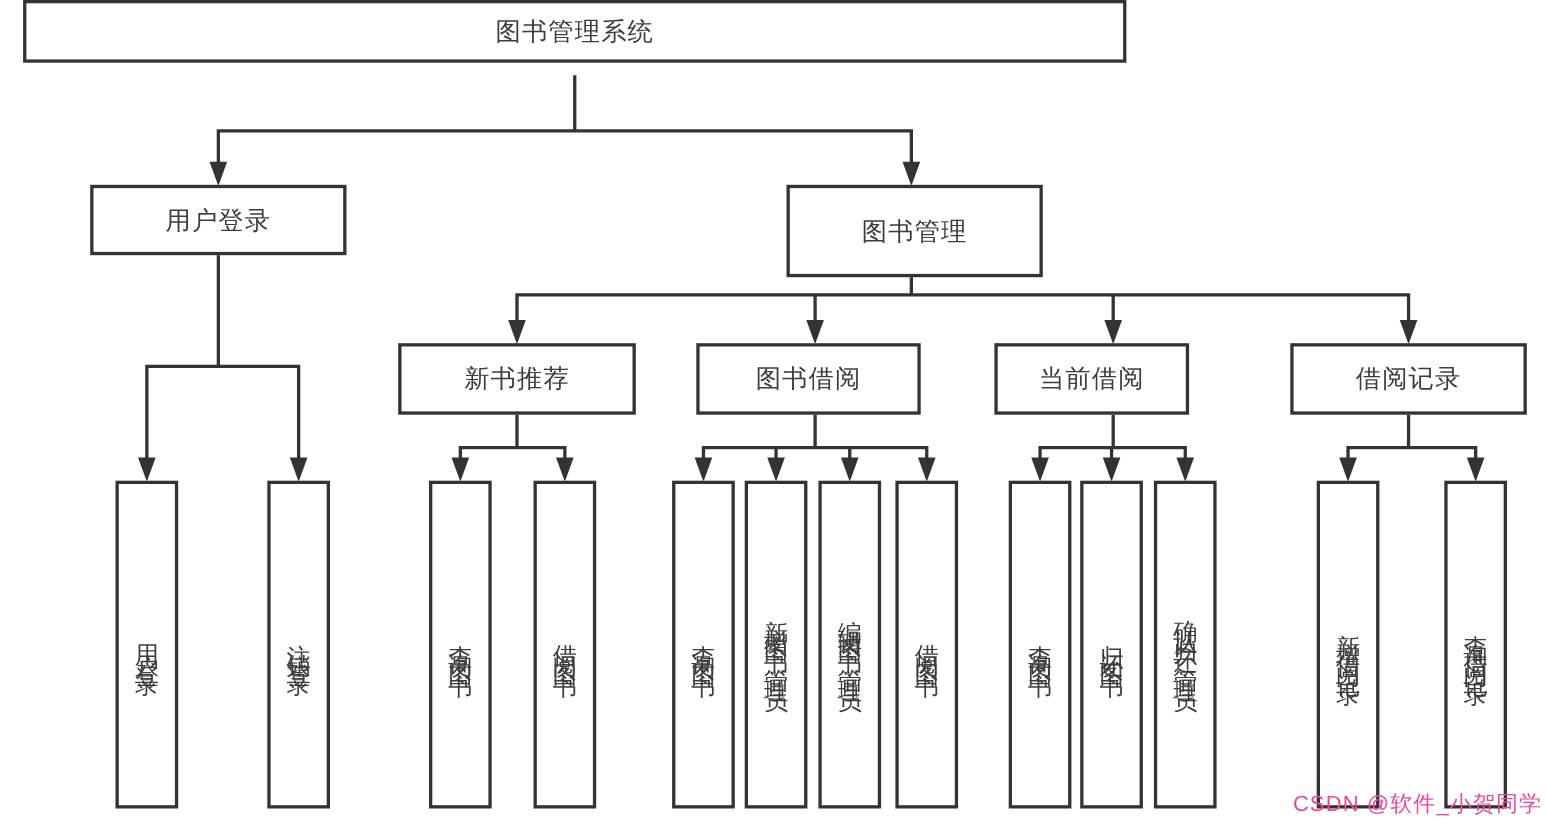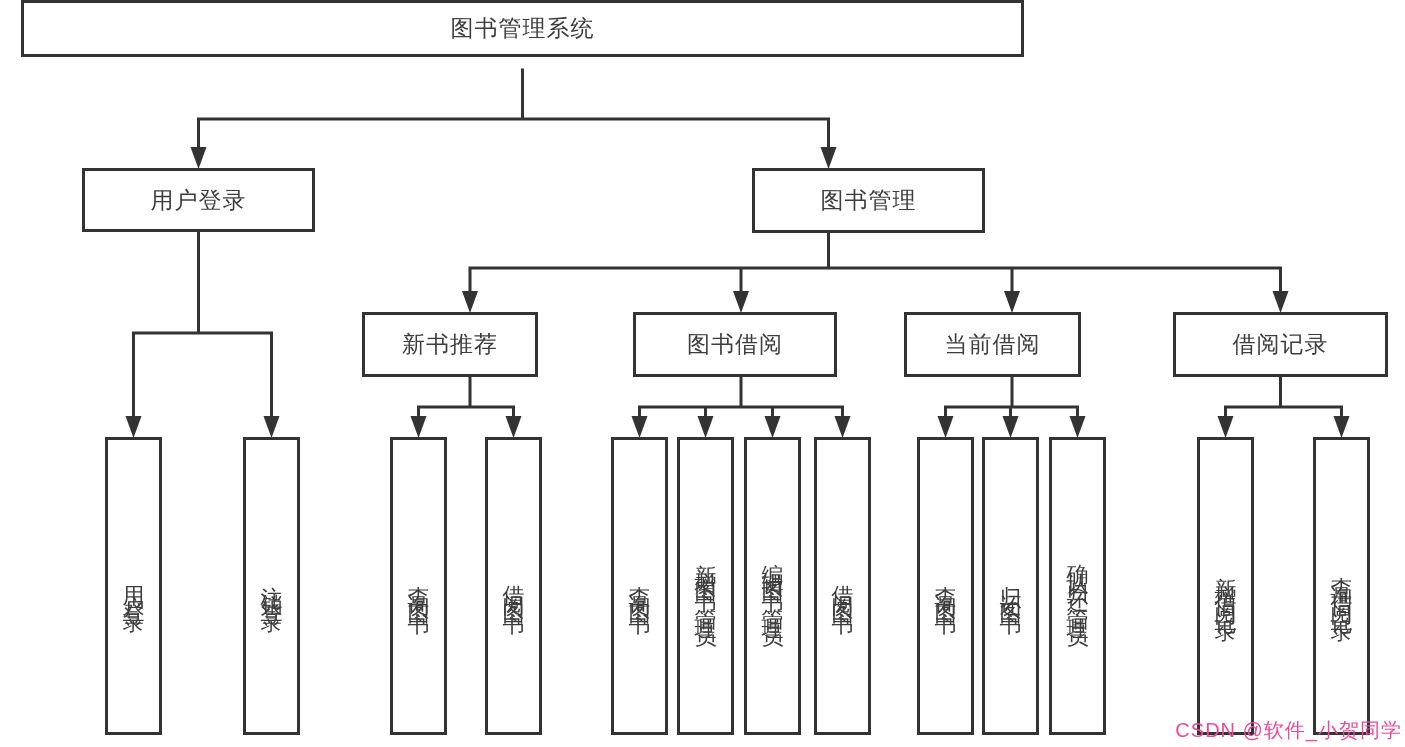--- a/index.html
+++ b/index.html
@@ -77,24 +77,24 @@
       <polygon points="1217.5,416 1233.5,416 1225.5,438" class="arrowhead"></polygon>
       <polygon points="1333.5,416 1349.5,416 1341.5,438" class="arrowhead"></polygon>
     </svg>
   <div id="watermark">CSDN @软件_小贺同学</div>
 <div class="node node-h" style="left: 21px; top: 0; width: 1003px; height: 57px;">
       <span>图书管理系统</span>
     </div>
     <div class="node node-h" style="left: 82px; top: 168px; width: 233px; height: 64px;">
       <span>用户登录</span>
     </div>
-    <div class="node node-h" style="left: 752px; top: 168px; width: 233px; height: 65px;">
+    <div class="node node-h" style="left: 715px; top: 168px; width: 233px; height: 84px;">
       <span>图书管理</span>
     </div>
-    <div class="node node-h" style="left: 362px; top: 312px; width: 176px; height: 65px;">
+    <div class="node node-h" style="left: 362px; top: 312px; width: 216px; height: 65px;">
       <span>新书推荐</span>
     </div>
     <div class="node node-h" style="left: 633px; top: 312px; width: 204px; height: 65px;">
       <span>图书借阅</span>
     </div>
     <div class="node node-h" style="left: 904px; top: 312px; width: 177px; height: 65px;">
       <span>当前借阅</span>
     </div>
     <div class="node node-h" style="left: 1173px; top: 312px; width: 215px; height: 65px;">
       <span>借阅记录</span>

